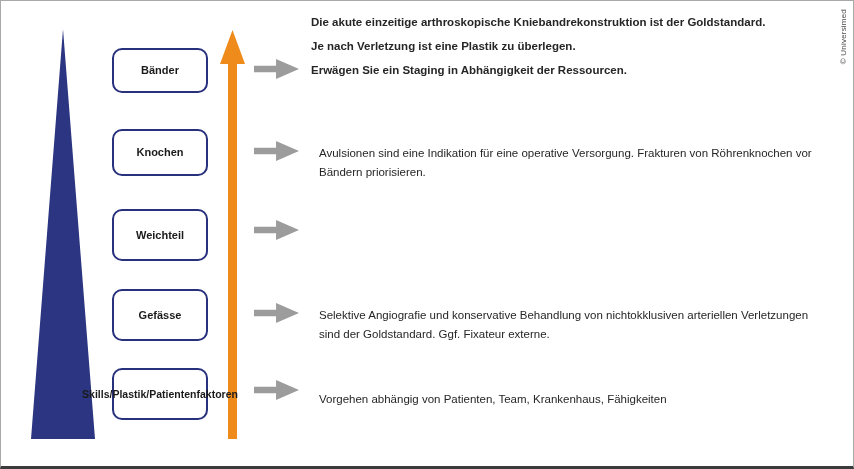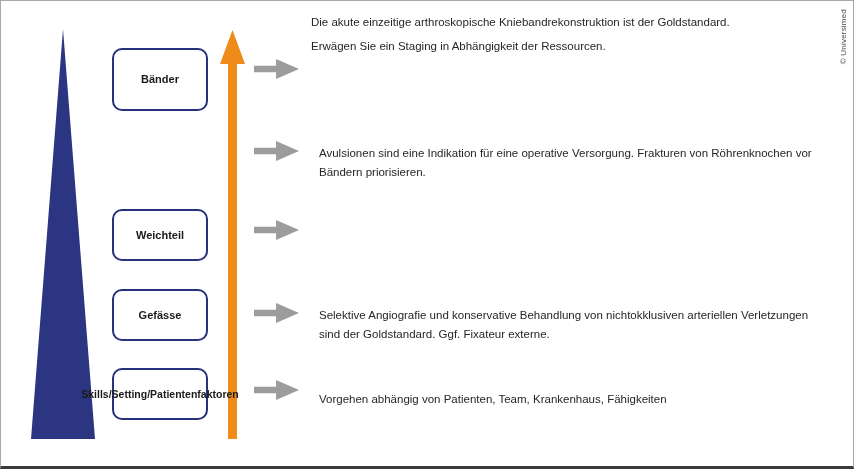--- a/index.html
+++ b/index.html
@@ -36,38 +36,38 @@
     position:absolute;left:111px;width:96px;
     box-sizing:border-box;
     border:2px solid var(--box-border);
     border-radius:10px;
     background:#fff;
     display:flex;align-items:center;justify-content:center;
     text-align:center;
     font-weight:bold;font-size:11px;line-height:1.35;color:#1A1A1A;
     padding:2px;
   }
-  .b1{top:47px;height:63px}
+  .b1{top:47px;height:45px}
   .b2{top:128px;height:47px}
   .b3{top:208px;height:52px}
   .b4{top:288px;height:52px}
   .b5{top:367px;height:52px;font-size:10.5px}
   .g-arrow{
     position:absolute;left:253px;width:45px;height:20px;
     background:var(--gray-arrow);
     clip-path:polygon(0 34%,49% 34%,49% 0,100% 50%,49% 100%,49% 66%,0 66%);
   }
   .ga1{top:58px}.ga2{top:140px}.ga3{top:219px}.ga4{top:302px}.ga5{top:379px}
   .tblock{
     position:absolute;left:310px;width:525px;
     font-size:11.5px;line-height:19px;color:var(--text);
   }
   .tblock p{margin:8px;}
   .t1{top:12px}
-  .t1 p{margin:0 0 5px;}
+  .t1 p{margin:0 0 5px;font-weight:bold;}
   .t2{top:135px}.t3{top:215px}.t4{top:297px}.t5{top:381px}
   .credit{
     position:absolute;top:8px;right:14px;
     font-size:8px;color:var(--credit);
     white-space:nowrap;
     transform-origin:100% 0;
     transform:rotate(-90deg);
     letter-spacing:0.2px;
   }
 </style>
@@ -78,38 +78,42 @@
 
   <div class="pyramid"></div>
 
   <svg class="up-arrow" viewBox="0 0 25 409" xmlns="http://www.w3.org/2000/svg" aria-hidden="true">
     <polygon points="12.5,0 25,34 17,34 17,409 8,409 8,34 0,34"></polygon>
   </svg>
 
   <div class="box b1">
     <span>Bänder</span>
   </div>
+  <div class="box b2">
+    <span>Knochen</span>
+  </div>
   <div class="box b3">
     <span>Weichteil</span>
   </div>
   <div class="box b4">
     <span>Gefässe</span>
   </div>
   <div class="box b5">
-    <span>Skills/Setting/Patientenfaktoren</span>
+    <span>Skills/Plastik/Patientenfaktoren</span>
   </div>
 
   <div class="g-arrow ga1"></div>
   <div class="g-arrow ga2"></div>
   <div class="g-arrow ga3"></div>
   <div class="g-arrow ga4"></div>
   <div class="g-arrow ga5"></div>
 
   <div class="tblock t1">
     <p>Die akute einzeitige arthroskopische Kniebandrekonstruktion ist der Goldstandard.</p>
+    <p>Je nach Verletzung ist eine Plastik zu überlegen.</p>
     <p>Erwägen Sie ein Staging in Abhängigkeit der Ressourcen.</p>
   </div>
   <div class="tblock t2">
     <p>Avulsionen sind eine Indikation für eine operative Versorgung. Frakturen von Röhrenknochen vor Bändern priorisieren.</p>
   </div>
   <div class="tblock t4">
     <p>Selektive Angiografie und konservative Behandlung von nichtokklusiven arteriellen Verletzungen sind der Goldstandard. Ggf. Fixateur externe.</p>
   </div>
   <div class="tblock t5">
     <p>Vorgehen abhängig von Patienten, Team, Krankenhaus, Fähigkeiten</p>

